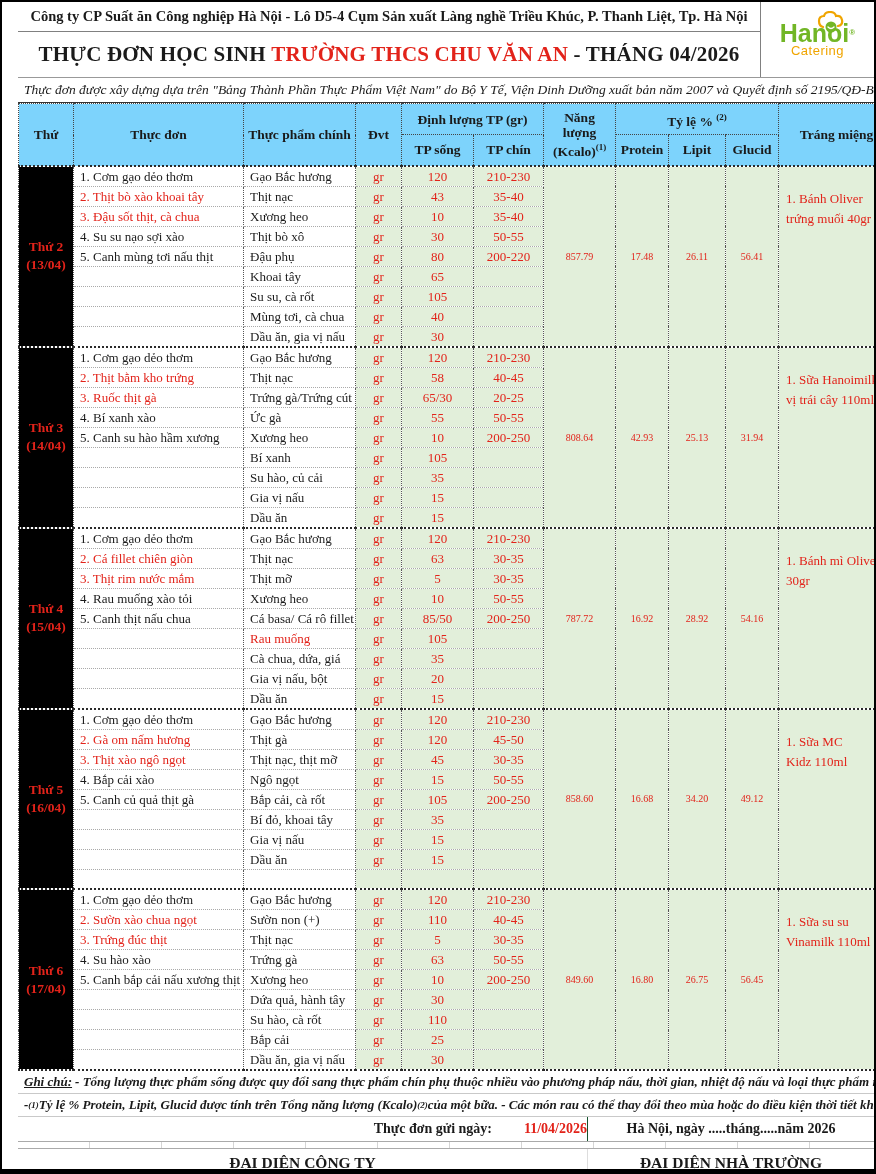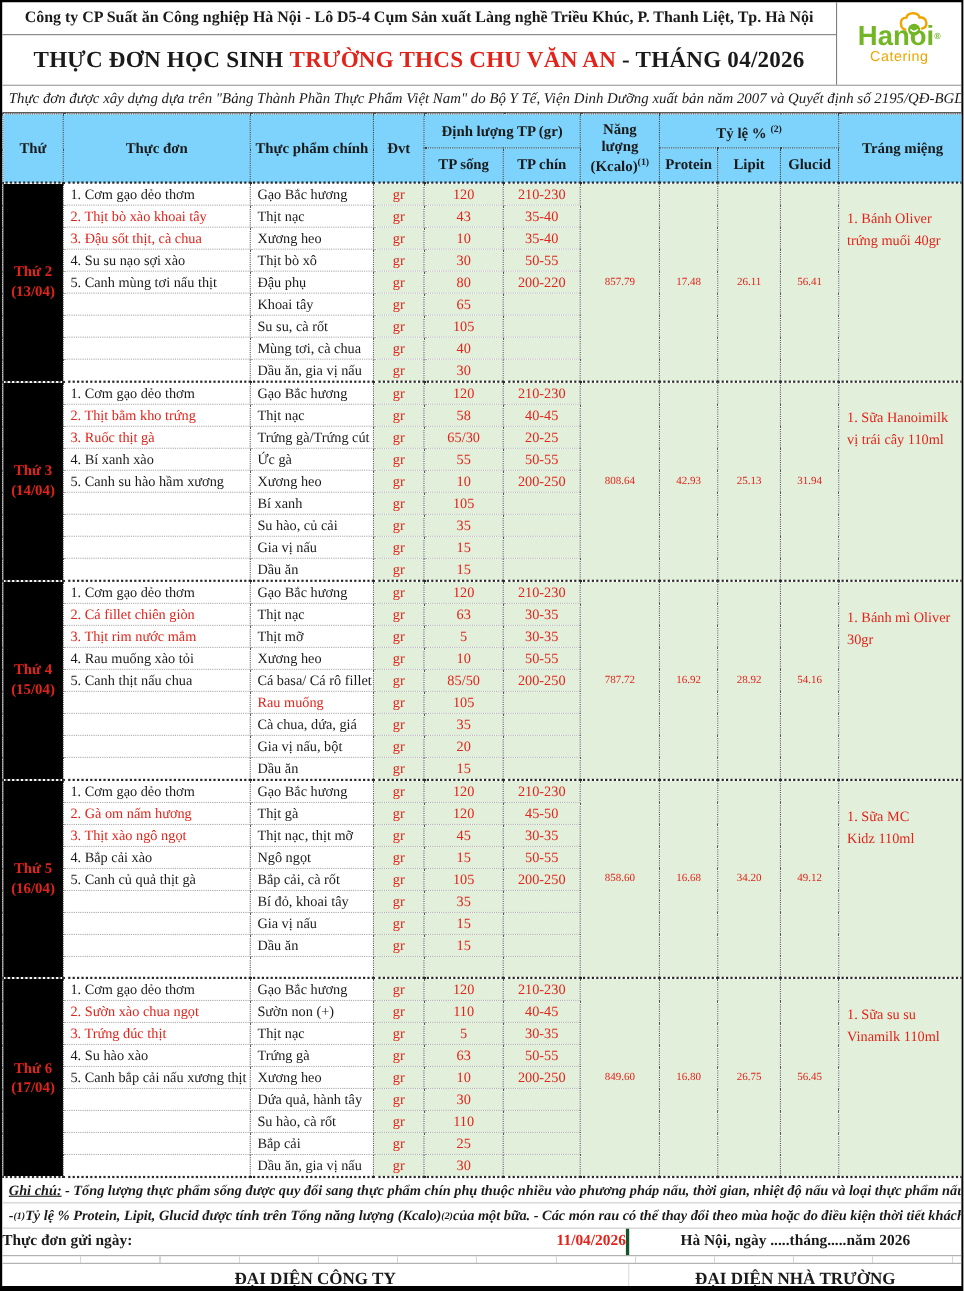--- a/index.html
+++ b/index.html
@@ -9,21 +9,21 @@
     --logo-orange:#f0a500;
     --vline:1px dotted #555;
     --hline:1px dotted #a9a9a9;
   }
   *{box-sizing:border-box;margin:0;padding:0;}
   html,body{background:#fff;}
   .page{
     width:876px;height:1174px;
     border:2px solid #000;border-bottom:5px solid #000;
     font-family:"Liberation Serif","DejaVu Serif",serif;
-    color:#1a1a1a;overflow:hidden;background:#fff;
+    color:#1a1a1a;overflow:hidden;background:#fff;padding-left:16px;
   }
   
   .hdr{display:grid;grid-template-columns:1fr 114px;}
   .hdr-left{display:flex;flex-direction:column;}
   .company-row{height:30px;display:flex;align-items:center;justify-content:center;
     font-weight:bold;font-size:14.5px;border-bottom:1px solid #808080;}
   .title-row{height:45px;display:flex;align-items:center;justify-content:center;
     font-weight:bold;font-size:21px;letter-spacing:.2px;}
   .title-school{color:var(--red);white-space:pre;}
   .title-part{white-space:pre;}
@@ -63,21 +63,21 @@
   .energy-cell,.protein-cell,.lipit-cell,.glucid-cell{font-size:10px;}
   .dessert-cell{vertical-align:top;padding:22px 2px 0 7px;color:var(--red);text-align:left;line-height:20px;}
   
   .note-row{height:23px;display:flex;align-items:center;padding:0 6px;
     font-style:italic;font-size:13px;font-weight:bold;white-space:nowrap;overflow:hidden;
     border-bottom:1px solid #c9c9c9;}
   .note-label{text-decoration:underline;margin-right:3px;}
   .note-sup{font-size:9px;vertical-align:super;font-style:italic;}
   .sent-row{height:25px;display:grid;grid-template-columns:570px 1fr;
     border-bottom:1px solid #aaa;font-weight:bold;font-size:14px;}
-  .sent-left{display:flex;align-items:center;justify-content:space-between;border-right:3px solid #14532d;gap:32px;}
+  .sent-left{display:flex;align-items:center;justify-content:flex-end;border-right:1px solid #14532d;gap:32px;}
   .sent-right{display:flex;align-items:center;justify-content:center;}
   .sent-date{color:var(--red);}
   .grid-spacer{height:7px;border-bottom:1px solid #aaa;
     background-image:repeating-linear-gradient(to right,transparent 0 71px,#d5d5d5 71px 72px);}
   .rep-row{height:27px;display:grid;grid-template-columns:570px 1fr;
     font-weight:bold;font-size:15.5px;}
   .rep-left,.rep-right{display:flex;align-items:center;justify-content:center;}
   .rep-left{border-right:1px solid #ddd;}
 </style>
 </head>

